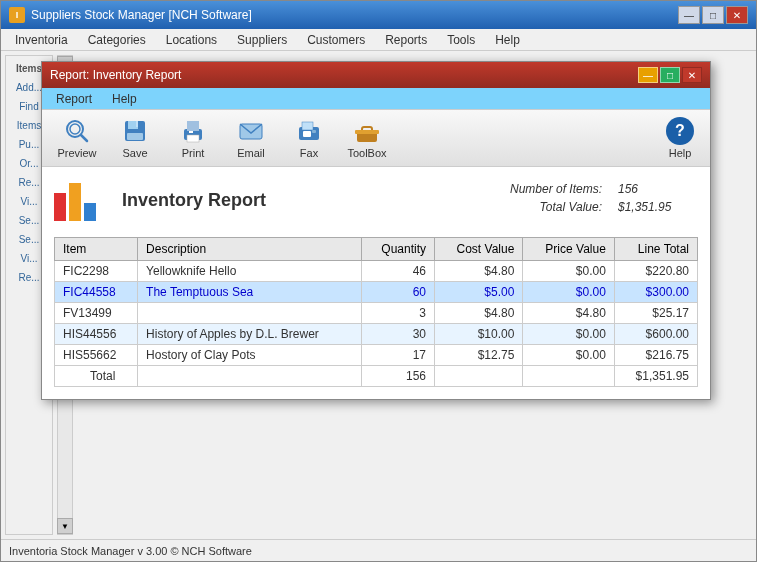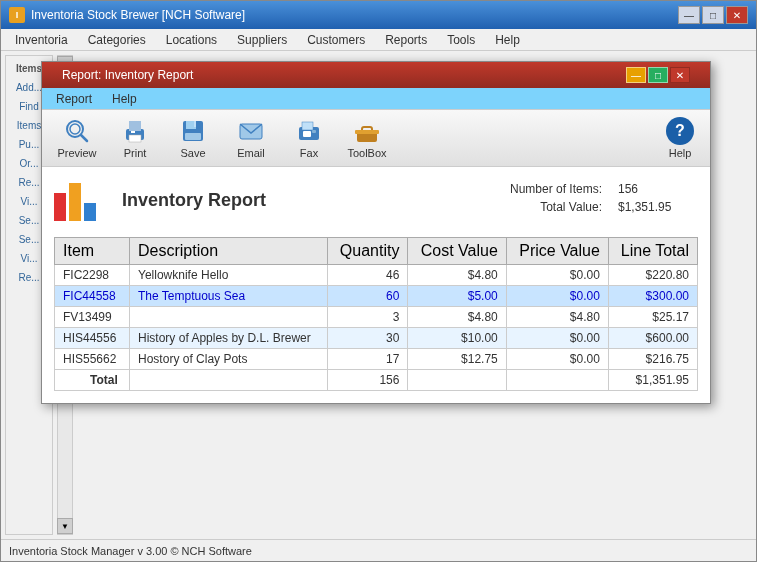--- a/index.html
+++ b/index.html
@@ -173,21 +173,21 @@
       border: 1px solid #888;
       box-shadow: 3px 3px 10px rgba(0,0,0,0.4);
       display: flex;
       flex-direction: column;
     }
     .modal-titlebar {
       background: linear-gradient(to bottom, #c0392b, #922b21);
       height: 26px;
       display: flex;
       align-items: center;
-      padding: 0 20px;
+      padding: 0 8px;
       justify-content: space-between;
       flex-shrink: 0;
     }
     .modal-title-text {
       color: white;
       font-size: 12px;
     }
     .modal-win-controls {
       display: flex;
       gap: 2px;
@@ -306,20 +306,21 @@
     }
     .report-stats {
       margin-left: auto;
       text-align: right;
     }
     .stat-row {
       display: flex;
       gap: 16px;
       margin-bottom: 4px;
       align-items: flex-start;
+      font-style: italic;
     }
     .stat-label {
       color: #333;
       font-size: 12px;
       min-width: 120px;
       text-align: right;
     }
     .stat-value {
       color: #333;
       font-size: 12px;
@@ -331,46 +332,46 @@
     .report-table {
       width: 100%;
       border-collapse: collapse;
       border: 1px solid #aaa;
     }
     .report-table th {
       background: #e8e8e8;
       border: 1px solid #aaa;
       padding: 4px 8px;
       text-align: left;
-      font-size: 16px;
+      font-size: 12px;
       font-weight: normal;
     }
     .report-table th.right { text-align: right; }
     .report-table td {
       border: 1px solid #ccc;
       padding: 3px 8px;
       font-size: 12px;
       color: #333;
     }
     .report-table td.right { text-align: right; }
     .report-table tr:nth-child(odd) { background: white; }
     .report-table tr:nth-child(even) { background: #e8f4ff; }
     .report-table tr.highlight td { background: #c8e4ff; color: #0000cc; margin-left: 16px; }
     .report-table tr.total-row td { font-weight: normal; background: white; }
-    .report-table tr.total-row td:first-child { font-weight: bold; padding-left: 35px; }
+    .report-table tr.total-row td:first-child { font-weight: normal; padding-left: 35px; }
   </style>
 </head>
 <body>
 
 <div class="main-window">
 
   <div class="main-titlebar">
     <div class="main-titlebar-left">
       <div class="main-titlebar-icon">I</div>
-      <span class="main-titlebar-title">Inventoria Stock Brewer [NCH Software]</span>
+      <span class="main-titlebar-title">Suppliers Stock Manager [NCH Software]</span>
     </div>
     <div class="window-controls">
       <div class="win-btn">—</div>
       <div class="win-btn">□</div>
       <div class="win-btn close">✕</div>
     </div>
   </div>
 
   <div class="main-menubar">
     <span class="menu-item">Inventoria</span>
@@ -424,38 +425,38 @@
                 <circle cx="12" cy="12" r="8" fill="none" stroke="#4080c0" stroke-width="2"></circle>
                 <circle cx="12" cy="12" r="5" fill="none" stroke="#4080c0" stroke-width="1.5"></circle>
                 <line x1="18" y1="18" x2="24" y2="24" stroke="#4080c0" stroke-width="2.5" stroke-linecap="round"></line>
               </svg>
             </div>
             <span class="toolbar-label">Preview</span>
           </div>
           <div class="toolbar-btn">
             <div class="toolbar-icon">
               <svg width="28" height="28" viewBox="0 0 28 28">
+                <rect x="4" y="4" width="20" height="20" rx="2" fill="#4080c0"></rect>
+                <rect x="7" y="4" width="10" height="8" fill="#a0d0f0"></rect>
+                <rect x="15" y="4" width="2" height="6" fill="#c0e0f8"></rect>
+                <rect x="6" y="16" width="16" height="7" rx="1" fill="#a0c8e8"></rect>
+              </svg>
+            </div>
+            <span class="toolbar-label">Save</span>
+          </div>
+          <div class="toolbar-btn">
+            <div class="toolbar-icon">
+              <svg width="28" height="28" viewBox="0 0 28 28">
                 <rect x="5" y="12" width="18" height="11" rx="2" fill="#4080c0"></rect>
                 <rect x="8" y="4" width="12" height="10" fill="#a0c0e0"></rect>
                 <rect x="8" y="18" width="12" height="7" fill="white" stroke="#aaa" stroke-width="0.5"></rect>
                 <rect x="10" y="14" width="4" height="2" fill="white"></rect>
               </svg>
             </div>
             <span class="toolbar-label">Print</span>
-          </div>
-          <div class="toolbar-btn">
-            <div class="toolbar-icon">
-              <svg width="28" height="28" viewBox="0 0 28 28">
-                <rect x="4" y="4" width="20" height="20" rx="2" fill="#4080c0"></rect>
-                <rect x="7" y="4" width="10" height="8" fill="#a0d0f0"></rect>
-                <rect x="15" y="4" width="2" height="6" fill="#c0e0f8"></rect>
-                <rect x="6" y="16" width="16" height="7" rx="1" fill="#a0c8e8"></rect>
-              </svg>
-            </div>
-            <span class="toolbar-label">Save</span>
           </div>
           <div class="toolbar-btn">
             <div class="toolbar-icon">
               <svg width="28" height="28" viewBox="0 0 28 28">
                 <rect x="3" y="7" width="22" height="15" rx="2" fill="#a0c8e8" stroke="#4080c0" stroke-width="1"></rect>
                 <polyline points="3,7 14,16 25,7" fill="none" stroke="#4080c0" stroke-width="1.5"></polyline>
               </svg>
             </div>
             <span class="toolbar-label">Email</span>
           </div>

